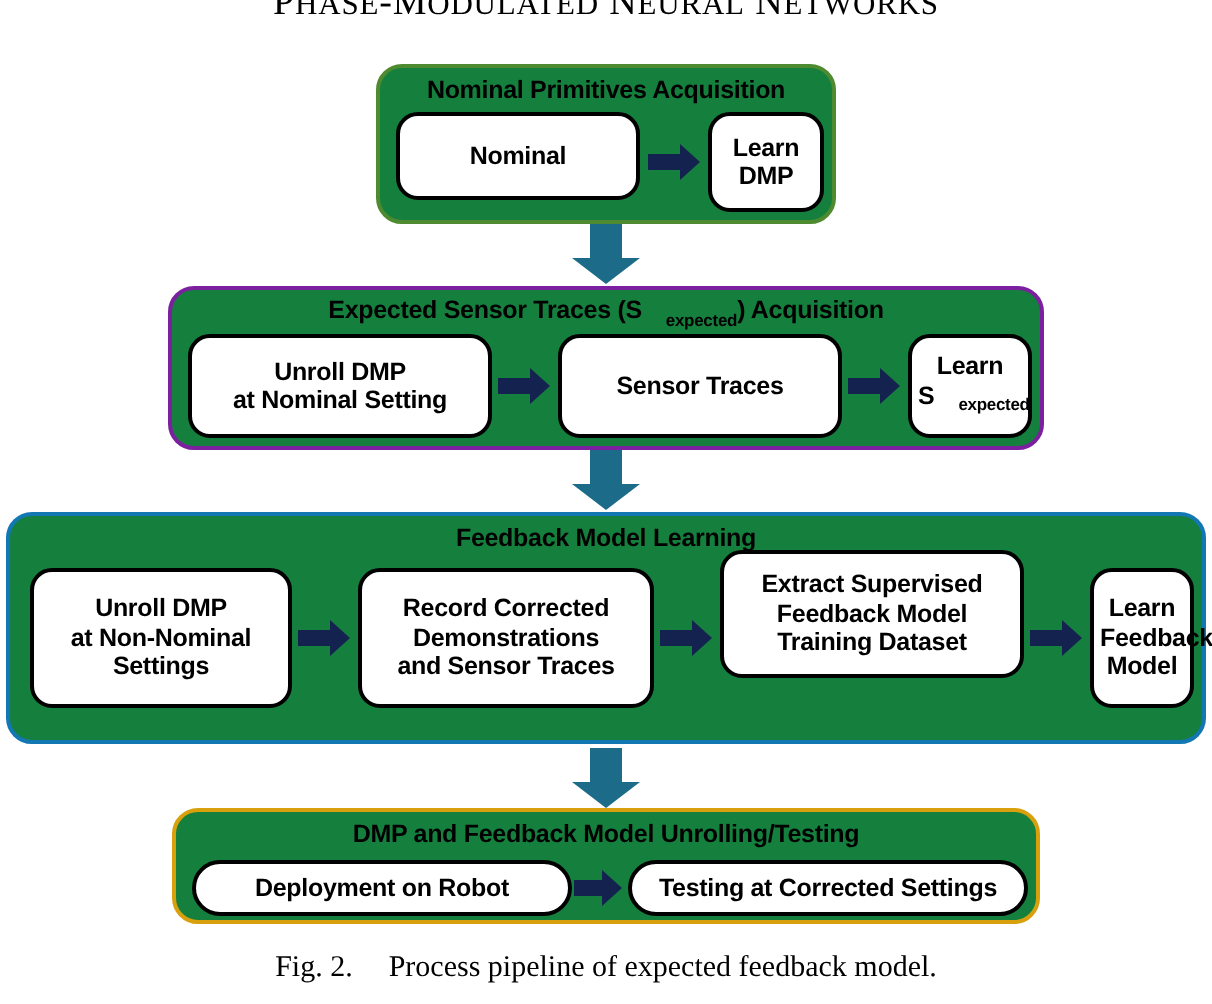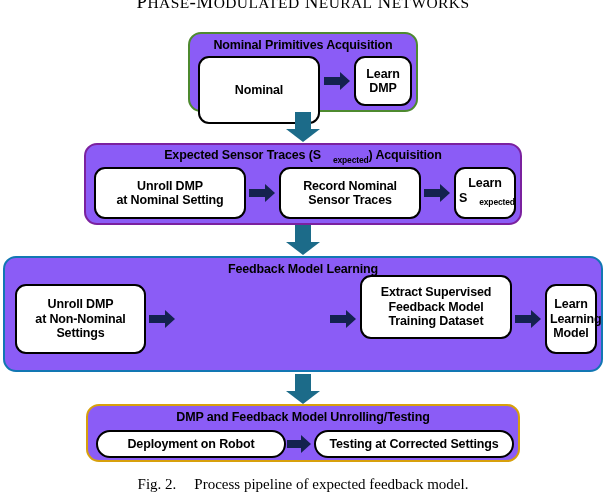--- a/index.html
+++ b/index.html
@@ -40,21 +40,21 @@
     height: 470px;
   }
 
   
   .stage {
     position: absolute;
     box-sizing: border-box;
     border-style: solid;
     border-width: 2px;
     border-radius: 13px;
-    background: #8b5cf6;
+    background: #15803d;
   }
   .stage-title {
     position: absolute;
     left: 0;
     width: 100%;
     text-align: center;
     font-size: 12.5px;
     font-weight: 600;
     color: #000;
     letter-spacing: -0.15px;
@@ -147,21 +147,21 @@
 
 <div id="page-header">
   <span class="sc-big">P</span><span class="sc-small">HASE</span><span class="sc-big">-</span><span class="sc-big">M</span><span class="sc-small">ODULATED</span>&nbsp;<span class="sc-big">N</span><span class="sc-small">EURAL</span>&nbsp;<span class="sc-big">N</span><span class="sc-small">ETWORKS</span>
 </div>
 
 <div id="figure">
 
   <div class="stage" style="left:188px; top:32px; width:230px; height:80px; border-color:#4e8a2f;">
     <div class="stage-title" style="top:4px;">Nominal Primitives Acquisition</div>
 
-    <div class="node" style="left:8px; top:22px; width:122px; height:68px;">
+    <div class="node" style="left:8px; top:22px; width:122px; height:44px;">
       <div class="lines">
         <div>Nominal</div>
       </div>
     </div>
 
     <div class="arrow-h" style="left:134px; top:47px;">
       <div class="shaft" style="width:18px;"></div>
       <div class="head" style="left:16px;"></div>
     </div>
 
@@ -190,21 +190,20 @@
       </div>
     </div>
 
     <div class="arrow-h" style="left:163px; top:48px;">
       <div class="shaft" style="width:18px;"></div>
       <div class="head" style="left:16px;"></div>
     </div>
 
     <div class="node" style="left:193px; top:22px; width:142px; height:52px;">
       <div class="lines">
-        <div>Record Nominal</div>
         <div>Sensor Traces</div>
       </div>
     </div>
 
     <div class="arrow-h" style="left:338px; top:48px;">
       <div class="shaft" style="width:18px;"></div>
       <div class="head" style="left:16px;"></div>
     </div>
 
     <div class="node" style="left:368px; top:22px; width:62px; height:52px;">
@@ -229,20 +228,27 @@
         <div>at Non-Nominal</div>
         <div>Settings</div>
       </div>
     </div>
 
     <div class="arrow-h" style="left:144px; top:61px;">
       <div class="shaft" style="width:18px;"></div>
       <div class="head" style="left:16px;"></div>
     </div>
 
+    <div class="node" style="left:174px; top:26px; width:148px; height:70px;">
+      <div class="lines">
+        <div>Record Corrected</div>
+        <div>Demonstrations</div>
+        <div>and Sensor Traces</div>
+      </div>
+    </div>
 
     <div class="arrow-h" style="left:325px; top:61px;">
       <div class="shaft" style="width:18px;"></div>
       <div class="head" style="left:16px;"></div>
     </div>
 
     <div class="node" style="left:355px; top:17px; width:152px; height:64px;">
       <div class="lines">
         <div>Extract Supervised</div>
         <div>Feedback Model</div>
@@ -251,21 +257,21 @@
     </div>
 
     <div class="arrow-h" style="left:510px; top:61px;">
       <div class="shaft" style="width:18px;"></div>
       <div class="head" style="left:16px;"></div>
     </div>
 
     <div class="node" style="left:540px; top:26px; width:52px; height:70px;">
       <div class="lines">
         <div>Learn</div>
-        <div>Learning</div>
+        <div>Feedback</div>
         <div>Model</div>
       </div>
     </div>
   </div>
 
   <div class="arrow-v" style="left:295px; top:374px;">
     <div class="shaft" style="height:17px;"></div>
     <div class="head" style="top:17px;"></div>
   </div>
 

